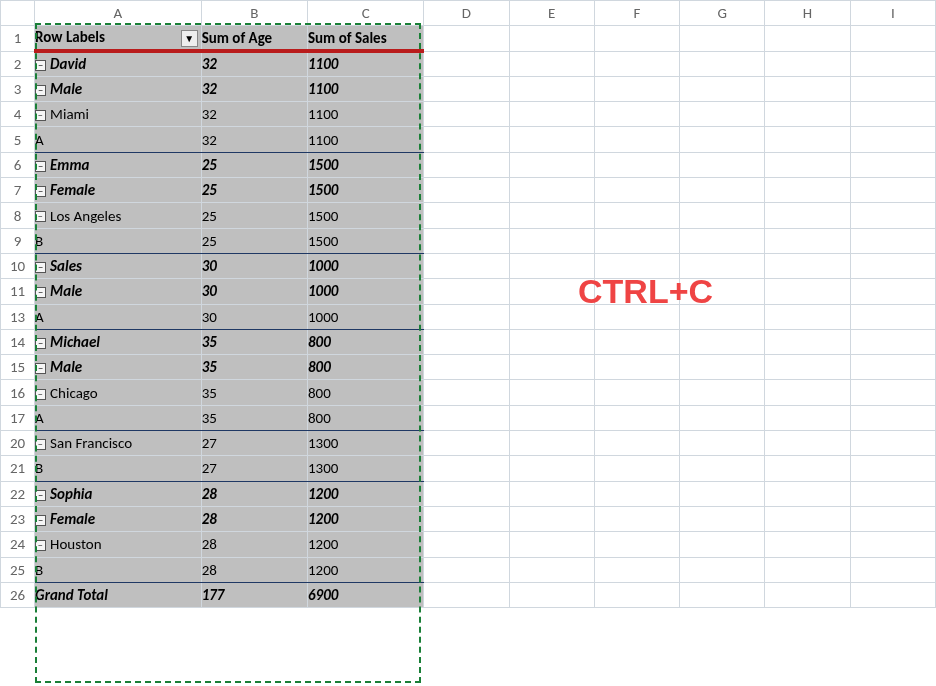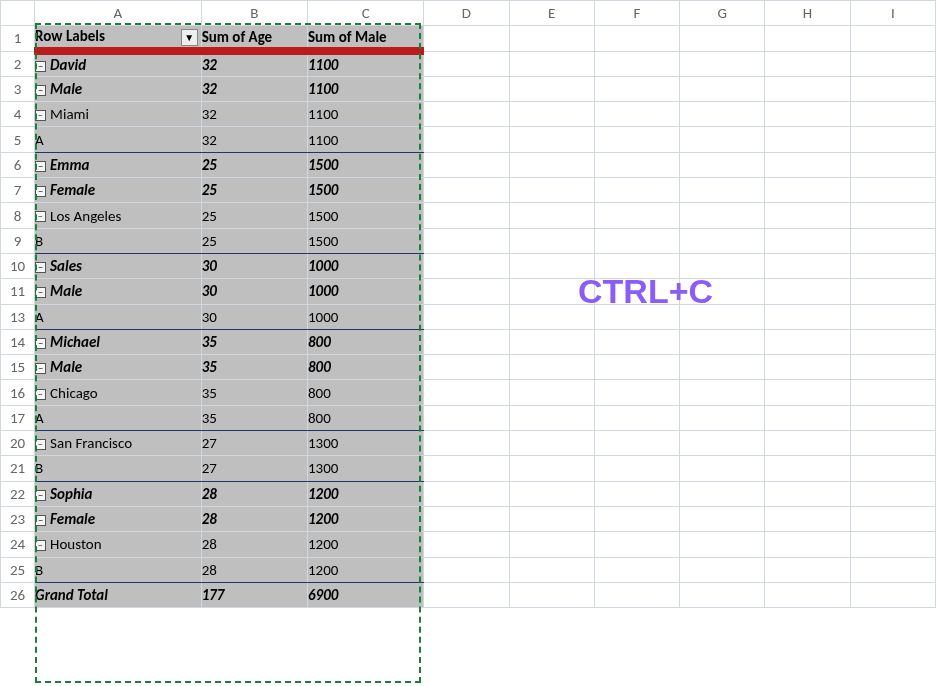--- a/index.html
+++ b/index.html
@@ -79,24 +79,24 @@
   .arrow {
     position: absolute;
     color: #e60000;
     pointer-events: none;
   }
   .ann-text {
     position: absolute;
     font-family: "Arial Black", Arial, sans-serif;
     font-weight: 900;
     font-size: 34px;
-    color: #8b5cf6;
+    color: #ef4444;
   }
   .hdrcell { font-weight: bold; }
-  .pivot.border-thick-bottom { border-bottom: 8px solid #b91c1c; margin-left: 11px; }
+  .pivot.border-thick-bottom { border-bottom: 4px solid #b91c1c; margin-left: 11px; }
   .pivot.border-thin-bottom { border-bottom: 1px solid #1f3864; }
 </style>
 </head>
 <body>
 
 <table class="sheet">
   <thead>
     <tr>
       <th class="corner"></th>
       <th class="colhdr colA">A</th>
@@ -108,21 +108,21 @@
       <th class="colhdr colRest">G</th>
       <th class="colhdr colRest">H</th>
       <th class="colhdr colRest">I</th>
     </tr>
   </thead>
   <tbody id="grid-body">
       <tr>
         <td class="rownum">1</td>
         <td class="pivot lbl hdrcell border-thick-bottom"><span>Row Labels</span><span class="dropdown">▼</span></td>
         <td class="pivot num hdrcell border-thick-bottom">Sum of Age</td>
-        <td class="pivot num hdrcell border-thick-bottom">Sum of Male</td>
+        <td class="pivot num hdrcell border-thick-bottom">Sum of Sales</td>
         <td></td>
         <td></td>
         <td></td>
         <td></td>
         <td></td>
         <td></td>
       </tr>
       <tr>
         <td class="rownum">2</td>
         <td class="pivot lbl bold "><span class="collapse">−</span><span>David</span></td>

